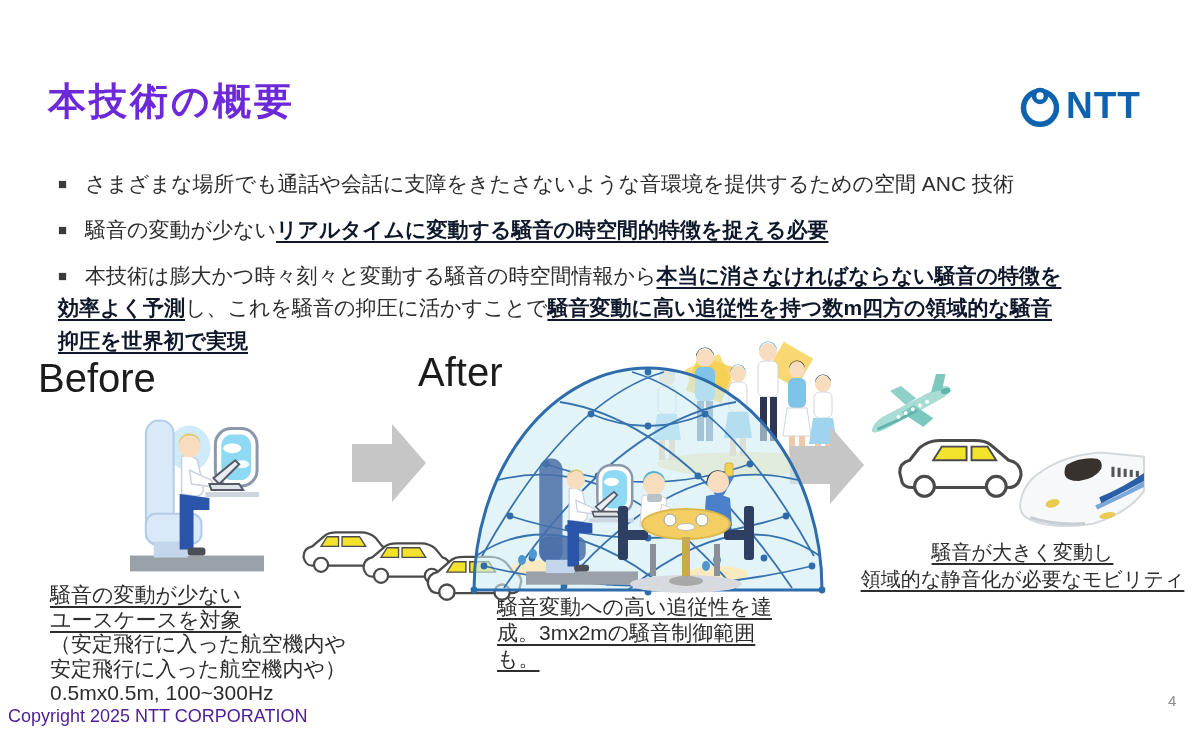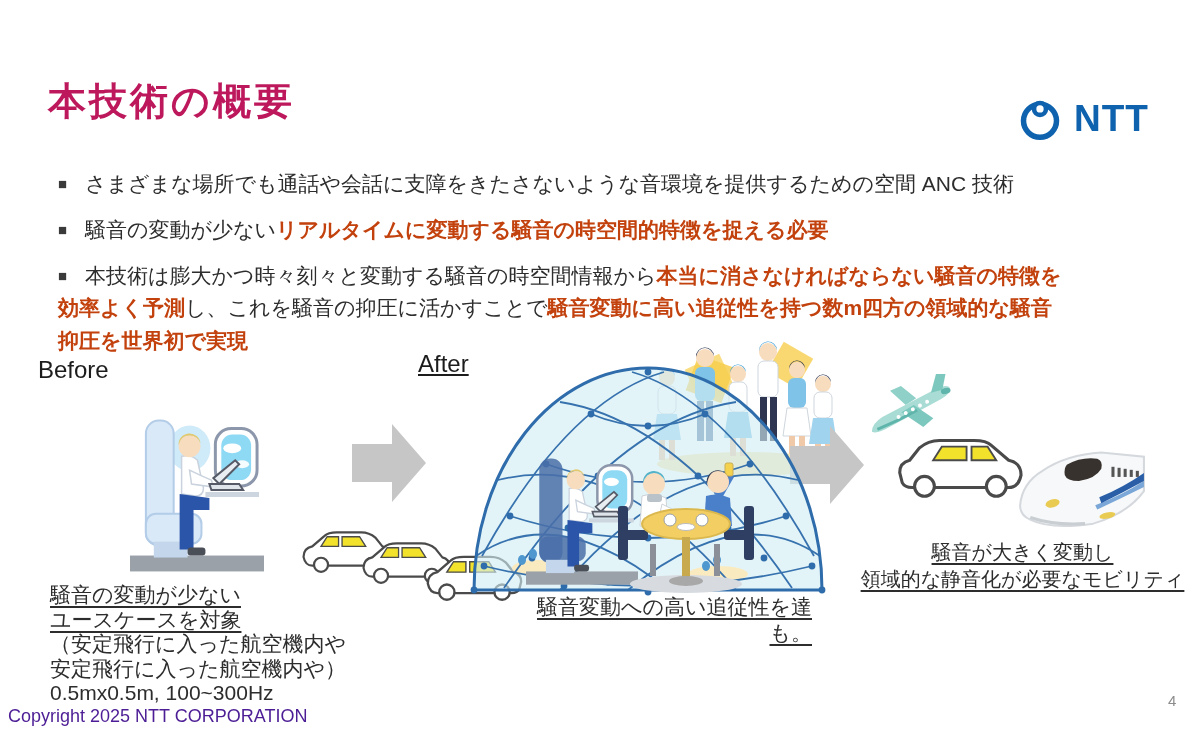--- a/index.html
+++ b/index.html
@@ -1,32 +1,32 @@
 <!DOCTYPE html>
 <html><head>
 <meta charset="utf-8">
 <style>
   html,body{margin:0;padding:0;background:#e9e9e9;}
   .slide{position:relative;width:1200px;height:751px;background:#ffffff;overflow:hidden;
          font-family:"Liberation Sans","DejaVu Sans",sans-serif;color:#2d2d2d;}
   .title{position:absolute;left:48px;top:76px;margin:0;font-size:38px;font-weight:700;
-         color:#be185d;letter-spacing:3px;}
-  .logo{position:absolute;left:1018px;top:84px;display:flex;align-items:center;gap:12px;margin-top:13px;}
+         color:#6d28d9;letter-spacing:3px;}
+  .logo{position:absolute;left:1018px;top:84px;display:flex;align-items:center;gap:4px;}
   .logo-text{font-size:37px;font-weight:700;color:#0f63ae;letter-spacing:1px;}
   .bullets{position:absolute;left:58px;top:168px;width:1015px;font-size:21px;line-height:1.56;color:#2d2d2d;}
   .bullet{margin:0 0 13px 0;}
   .marker{font-size:15px;margin-right:18px;color:#3a3a3a;vertical-align:2px;}
-  .strong{font-weight:700;color:#c2410c;text-decoration-thickness:2px;text-underline-offset:4px;}
+  .strong{font-weight:700;color:#0f172a;text-decoration:underline;text-decoration-thickness:2px;text-underline-offset:4px;}
   .scene{position:absolute;}
-  .label{position:absolute;font-size:24px;color:#1c1c1c;}
+  .label{position:absolute;font-size:40px;color:#1c1c1c;}
   .label-before{left:38px;top:356px;}
-  .label-after{left:418px;top:350px;text-decoration:underline;}
+  .label-after{left:418px;top:350px;}
   .cap{position:absolute;font-size:21px;color:#2d2d2d;}
   .cap-before{left:50px;top:583px;width:345px;text-align:left;line-height:1.17;}
-  .cap-after{left:497px;top:594px;width:315px;text-align:right;line-height:1.24;}
+  .cap-after{left:497px;top:594px;width:315px;text-align:left;line-height:1.24;}
   .cap-right{left:855px;top:539px;width:335px;text-align:center;font-size:20px;line-height:1.35;}
   .u{text-decoration:underline;text-underline-offset:4px;text-decoration-thickness:1.5px;}
   .footer-copy{position:absolute;left:8px;top:706px;font-size:18px;color:#4c1d95;}
   .page-num{position:absolute;left:1168px;top:692px;font-size:15px;color:#8c8c8c;}
   .z1{z-index:1}.z2{z-index:2}.z3{z-index:3}.z4{z-index:4}
 </style>
 </head>
 <body>
 
 <div class="slide">
@@ -316,20 +316,21 @@
   <div class="cap cap-before">
     <div class="u">騒音の変動が少ない</div>
     <div class="u">ユースケースを対象</div>
     <div>（安定飛行に入った航空機内や</div>
     <div>安定飛行に入った航空機内や）</div>
     <div>0.5mx0.5m, 100~300Hz</div>
   </div>
 
   <div class="cap cap-after">
     <div class="u">騒音変動への高い追従性を達</div>
+    <div class="u">成。3mx2mの騒音制御範囲</div>
     <div class="u">も。</div>
   </div>
 
   <div class="cap cap-right">
     <div class="u">騒音が大きく変動し</div>
     <div class="u">領域的な静音化が必要なモビリティ</div>
   </div>
 
   <div class="footer-copy">Copyright 2025 NTT CORPORATION</div>
   <div class="page-num">4</div>

